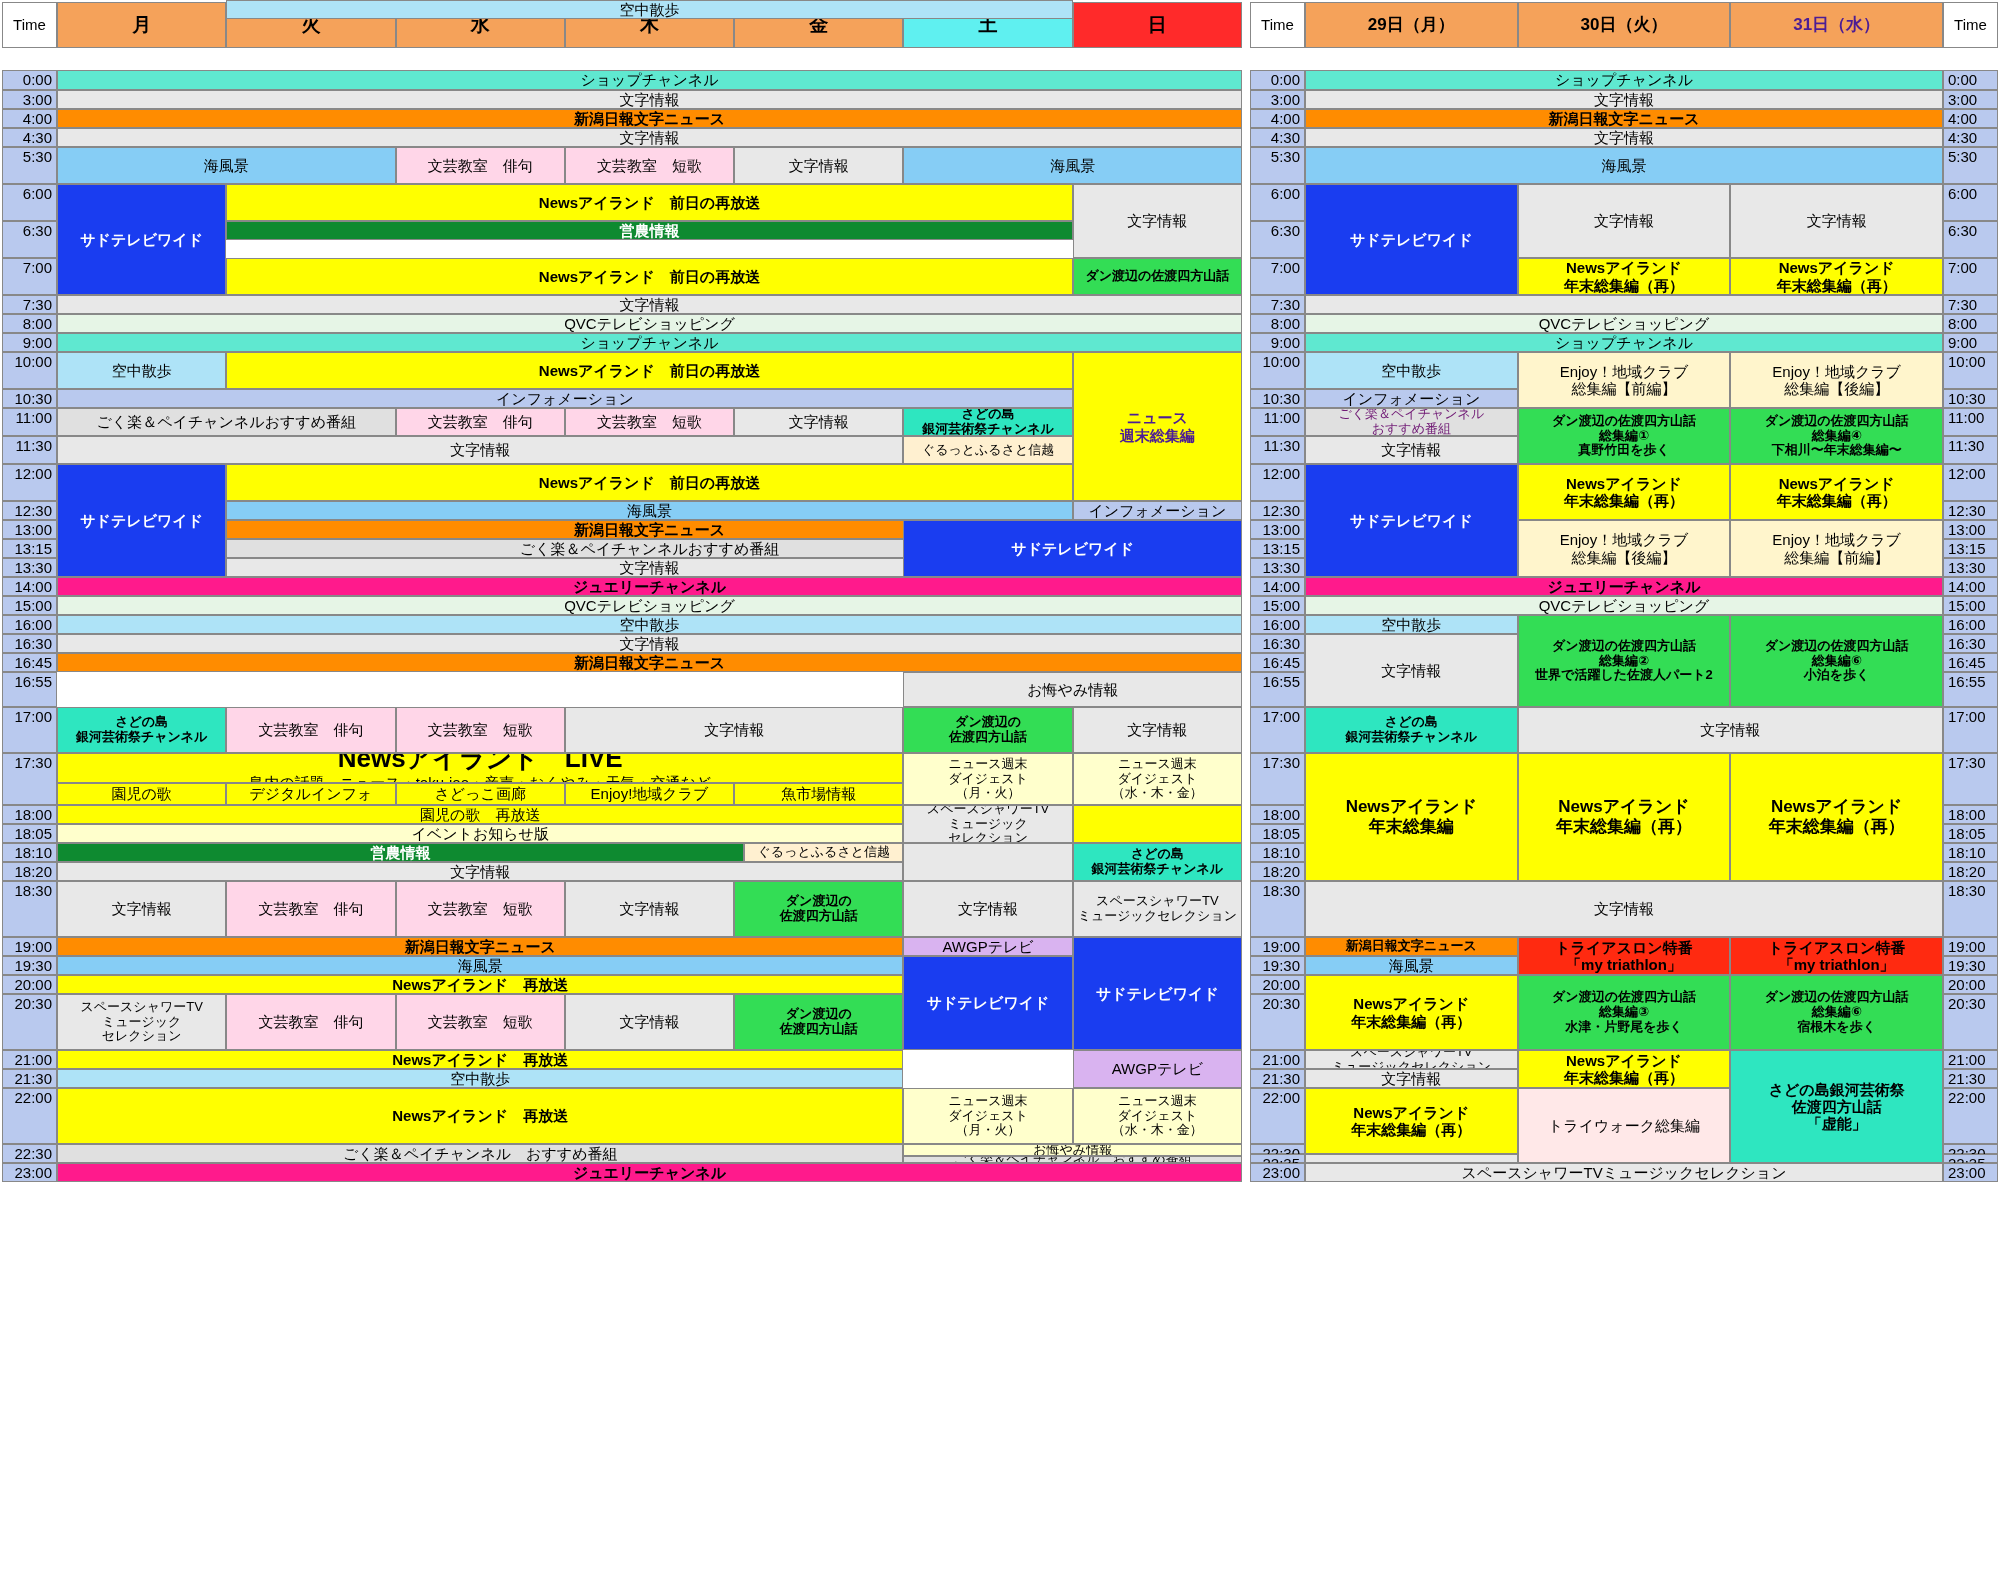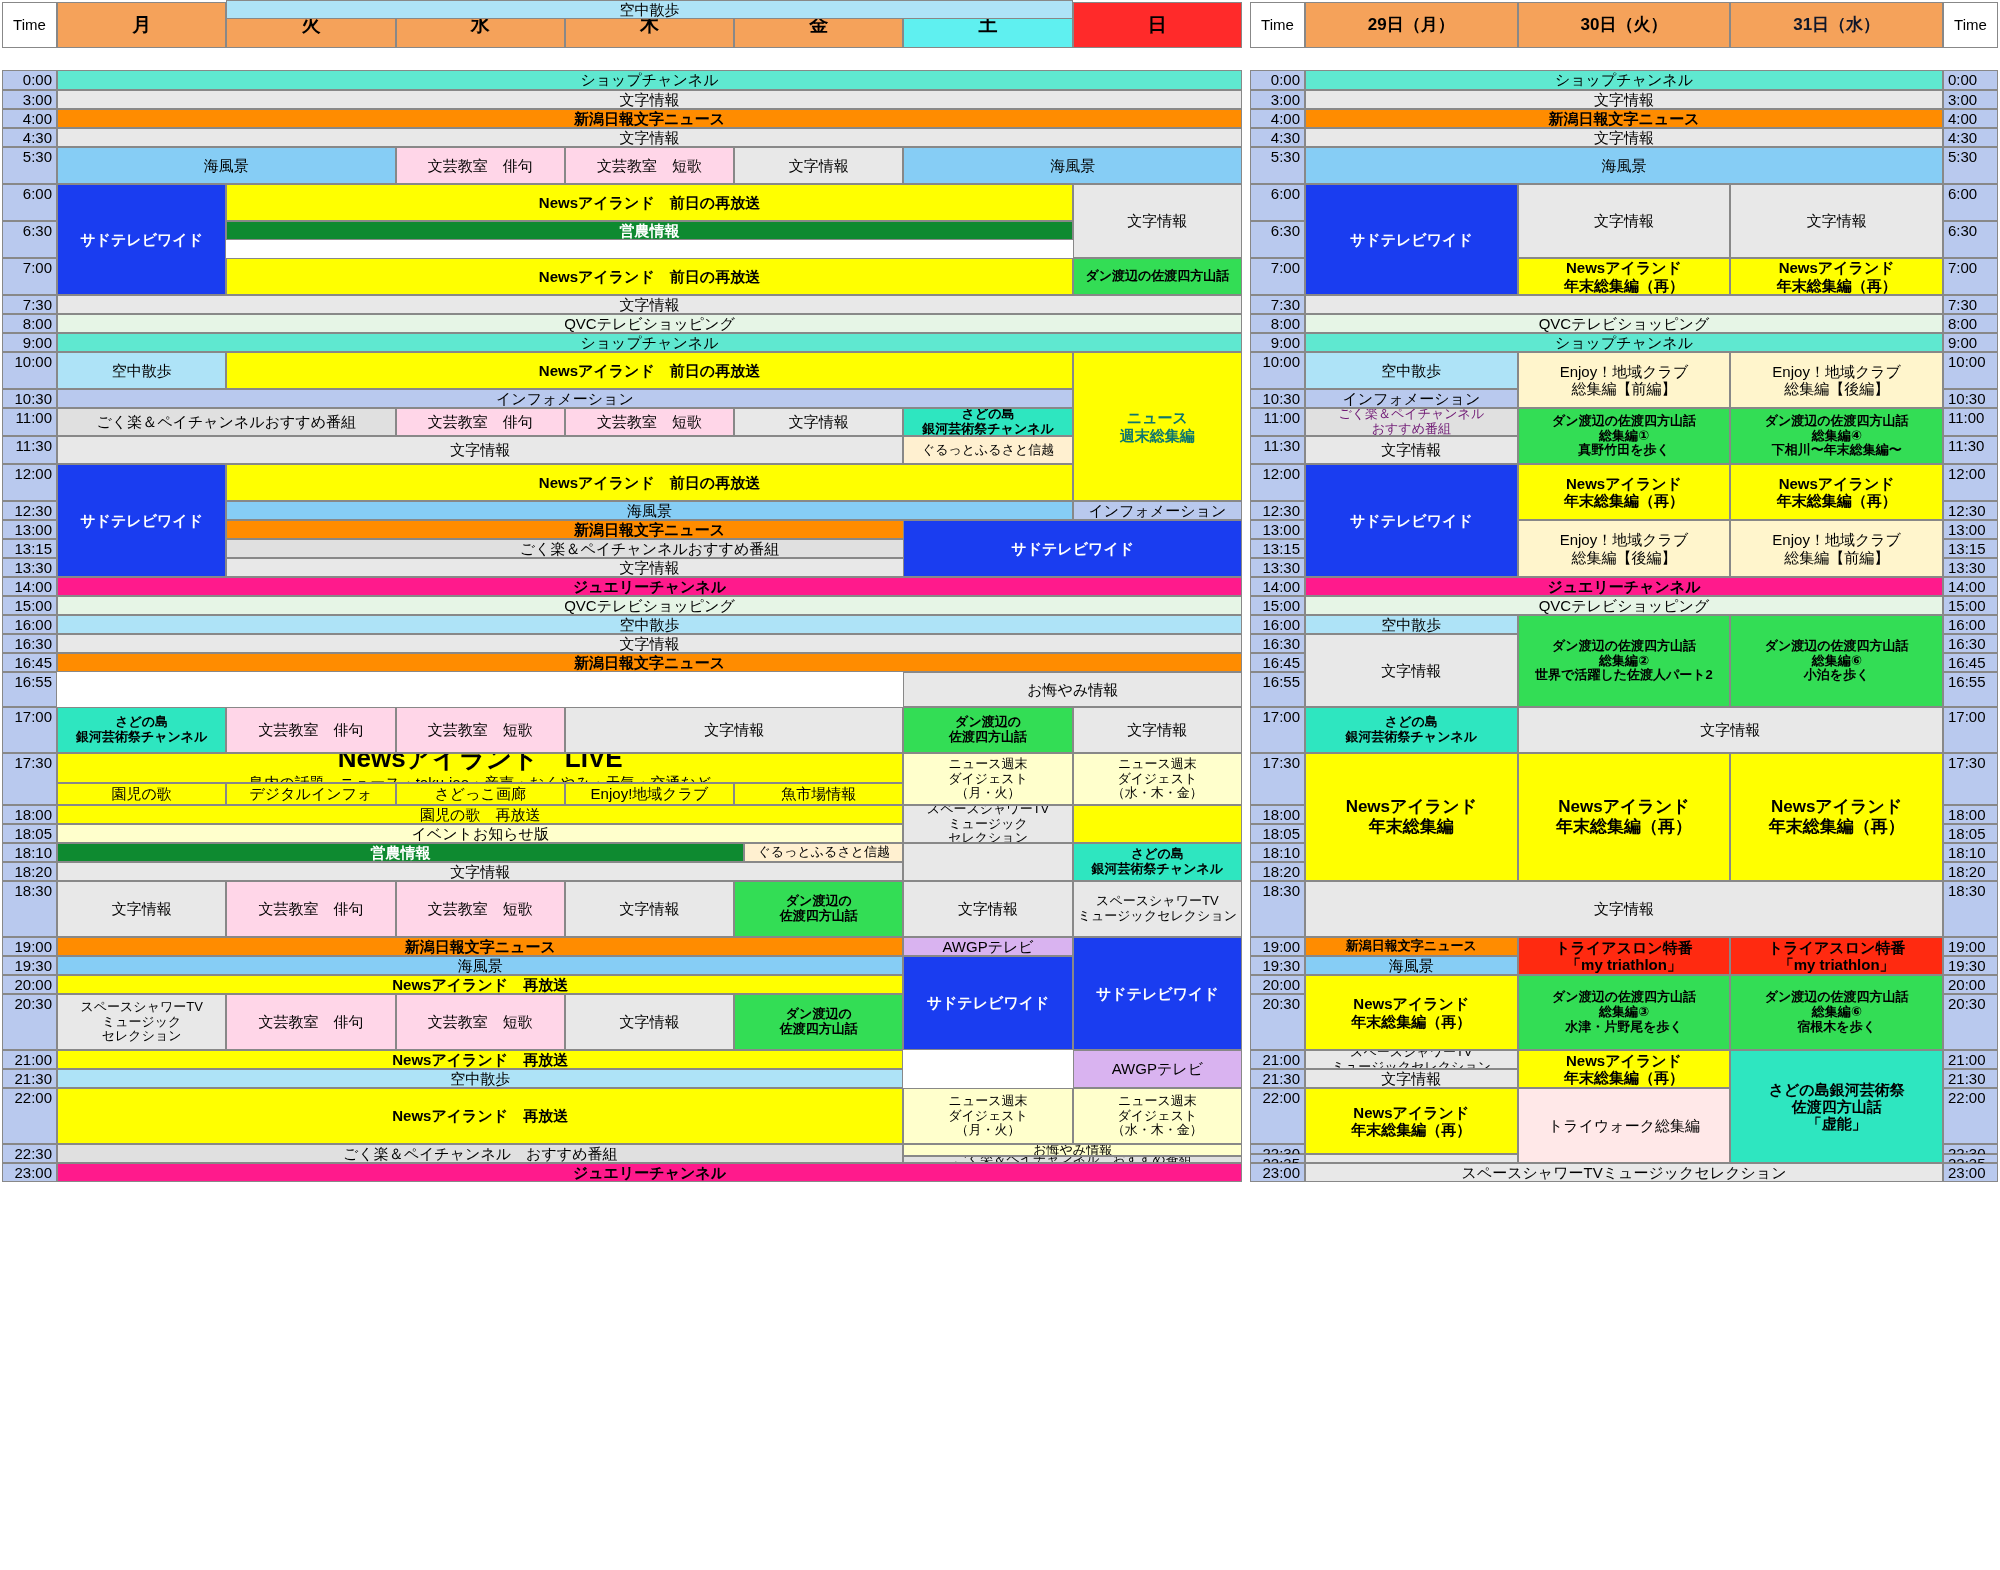--- a/index.html
+++ b/index.html
@@ -164,21 +164,21 @@
     <div class="cell c" style="left: 903.429px; top: 408px; width: 169.286px; height: 28px; background: rgb(46, 230, 192); color: rgb(0, 0, 0); font-weight: bold;">
       <span class="small">さどの島</span>
       <span class="small">銀河芸術祭チャンネル</span>
     </div>
     <div class="cell c" style="left: 57px; top: 436px; width: 846.429px; height: 28px; background: rgb(232, 232, 232); color: rgb(0, 0, 0);">
       <span class="lbl">文字情報</span>
     </div>
     <div class="cell c" style="left: 903.429px; top: 436px; width: 169.286px; height: 28px; background: rgb(255, 240, 208); color: rgb(0, 0, 0);">
       <span class="small">ぐるっとふるさと信越</span>
     </div>
-    <div class="cell c" style="left: 1072.71px; top: 352px; width: 169.286px; height: 149px; background: rgb(255, 255, 0); color: #0f766e; font-weight: bold;">
+    <div class="cell c" style="left: 1072.71px; top: 352px; width: 169.286px; height: 149px; background: rgb(255, 255, 0); color: #4c1d95; font-weight: bold;">
       <span class="lbl">ニュース</span>
       <span class="lbl">週末総集編</span>
     </div>
     <div class="cell c" style="left: 57px; top: 464px; width: 169.286px; height: 113px; background: rgb(26, 61, 240); color: rgb(255, 255, 255); font-weight: bold;">
       <span class="lbl">サドテレビワイド</span>
     </div>
     <div class="cell c" style="left: 226.286px; top: 464px; width: 846.429px; height: 37px; background: rgb(255, 255, 0); color: rgb(0, 0, 0); font-weight: bold;">
       <span class="lbl">Newsアイランド　前日の再放送</span>
     </div>
     <div class="cell c" style="left: 226.286px; top: 501px; width: 846.429px; height: 19px; background: rgb(134, 205, 245); color: rgb(0, 0, 0);">
@@ -387,21 +387,21 @@
     </div>
     <div class="cell c" style="left: 1250px; top: 2px; width: 55px; height: 46px; background: rgb(255, 255, 255); color: rgb(0, 0, 0);">
       <span class="lbl">Time</span>
     </div>
     <div class="cell c" style="left: 1305px; top: 2px; width: 212.667px; height: 46px; background: rgb(245, 162, 90); color: rgb(0, 0, 0);">
       <span class="mid">29日（月）</span>
     </div>
     <div class="cell c" style="left: 1517.67px; top: 2px; width: 212.667px; height: 46px; background: rgb(245, 162, 90); color: rgb(0, 0, 0);">
       <span class="mid">30日（火）</span>
     </div>
-    <div class="cell c" style="left: 1730.33px; top: 2px; width: 212.667px; height: 46px; background: rgb(245, 162, 90); color: #0f172a;">
+    <div class="cell c" style="left: 1730.33px; top: 2px; width: 212.667px; height: 46px; background: rgb(245, 162, 90); color: #4c1d95;">
       <span class="mid">31日（水）</span>
     </div>
     <div class="cell c" style="left: 1943px; top: 2px; width: 55px; height: 46px; background: rgb(255, 255, 255); color: rgb(0, 0, 0);">
       <span class="lbl">Time</span>
     </div>
     <div class="timecell" style="left: 1250px; top: 70px; width: 55px; height: 20px; background: rgb(185, 201, 238); color: rgb(0, 0, 0); align-items: flex-start;">0:00</div>
     <div class="timecell" style="left: 1943px; top: 70px; width: 55px; height: 20px; background: rgb(185, 201, 238); color: rgb(0, 0, 0); align-items: flex-start; justify-content: flex-start; padding-left: 4px;">0:00</div>
     <div class="timecell" style="left: 1250px; top: 90px; width: 55px; height: 19px; background: rgb(185, 201, 238); color: rgb(0, 0, 0); align-items: flex-start;">3:00</div>
     <div class="timecell" style="left: 1943px; top: 90px; width: 55px; height: 19px; background: rgb(185, 201, 238); color: rgb(0, 0, 0); align-items: flex-start; justify-content: flex-start; padding-left: 4px;">3:00</div>
     <div class="timecell" style="left: 1250px; top: 109px; width: 55px; height: 19px; background: rgb(185, 201, 238); color: rgb(0, 0, 0); align-items: flex-start;">4:00</div>

